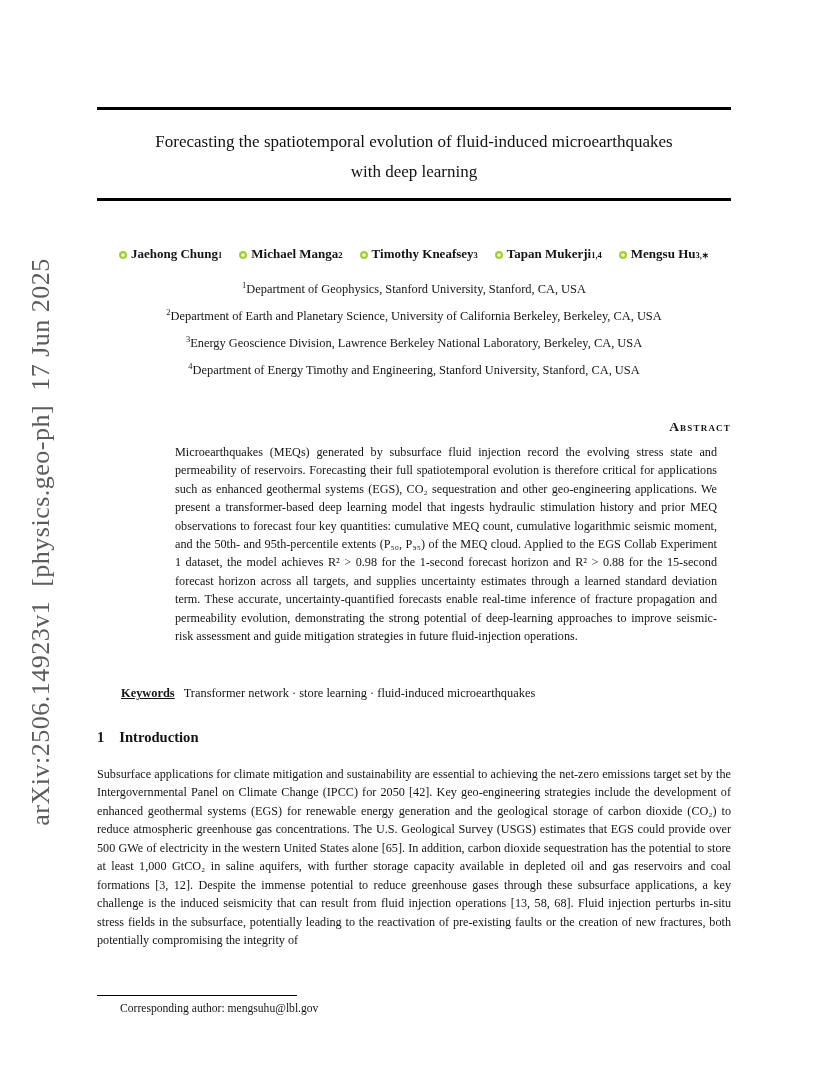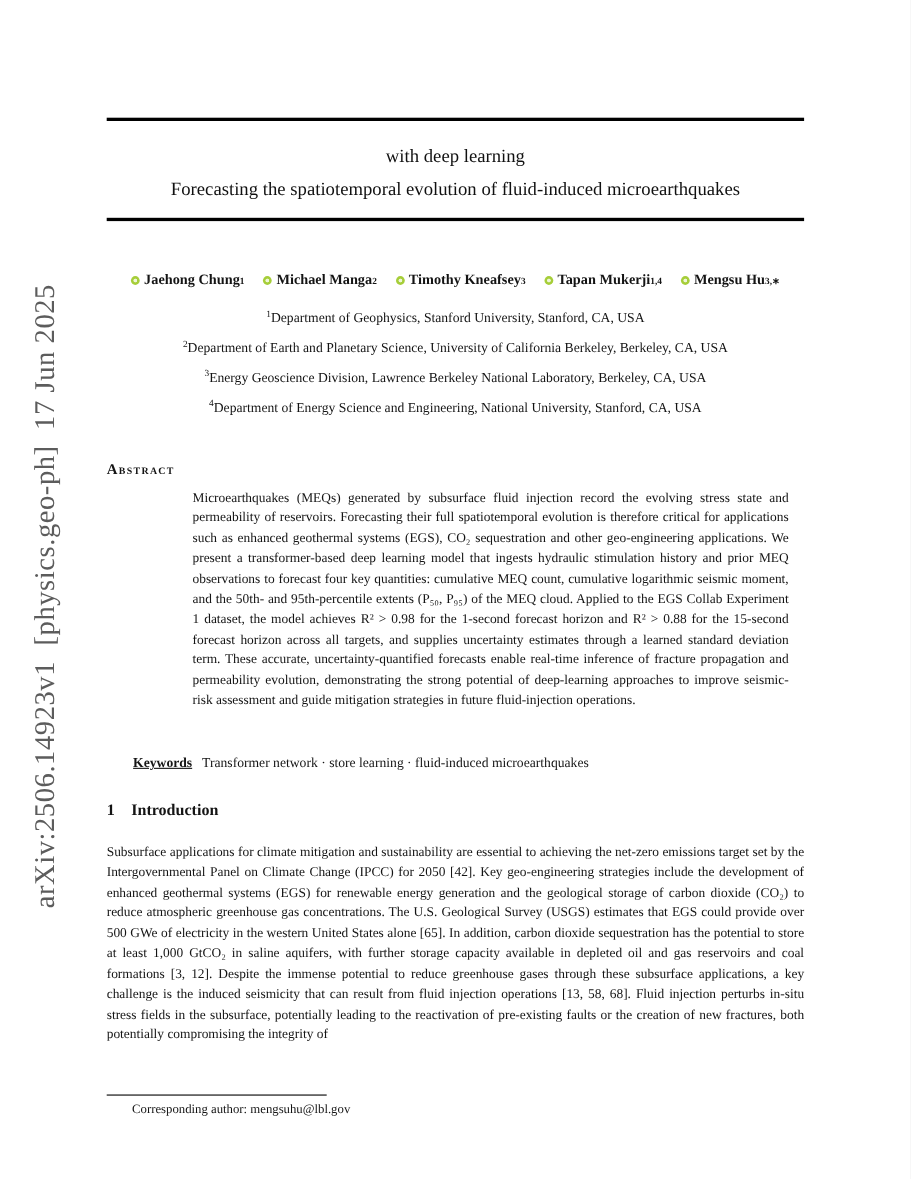--- a/index.html
+++ b/index.html
@@ -31,21 +31,21 @@
     display:inline-block; width:8px; height:8px; border-radius:50%;
     background:radial-gradient(circle at 50% 50%, #eef6d8 0 1.4px, #A6CE39 2px);
     margin-right:4px; align-self:center; margin-top:2px;
   }
   .author-sup, .affil sup, .author sup { font-size:8.5px; }
   .affils {
     position:absolute; top:274px; left:0; right:0;
     text-align:center; font-size:12.4px; line-height:23px;
   }
   .abs-head {
-    position:absolute; top:419px; left:0; right:0; text-align:left;
+    position:absolute; top:419px; left:0; right:0; text-align:right;
     font-variant:small-caps; font-weight:bold; font-size:13.5px; letter-spacing:1.2px;
   }
   .abs-text {
     position:absolute; top:443px; left:46px; width:542px;
     font-size:12.2px; line-height:18.4px; text-align:justify;margin-left:32px;
   }
   .keywords { position:absolute; top:686px; left:0; right:0; font-size:12.4px; }
   .kw-label { font-weight:bold; text-decoration:underline; margin-right:9px;margin-left:24px; }
   .sec-head { position:absolute; top:729px; left:0; font-size:14.6px; font-weight:bold; }
   .sec-num { margin-right:15px; }
@@ -62,22 +62,22 @@
 
 <div class="page">
 
   <div class="watermark">arXiv:2506.14923v1  [physics.geo-ph]  17 Jun 2025</div>
 
   <div class="content">
 
     <div class="rule rule-thick"></div>
 
     <div class="title">
+      <div>Forecasting the spatiotemporal evolution of fluid-induced microearthquakes</div>
       <div>with deep learning</div>
-      <div>Forecasting the spatiotemporal evolution of fluid-induced microearthquakes</div>
     </div>
 
     <div class="rule rule-mid"></div>
 
     <div class="authors">
 
         <span class="author">
           <span class="orcid"></span>
           <span>Jaehong Chung</span>
           <sup class="author-sup">1</sup>
@@ -109,21 +109,21 @@
       </div>
 
     <div class="affils">
 
         <div class="affil"><sup>1</sup><span>Department of Geophysics, Stanford University, Stanford, CA, USA</span></div>
 
         <div class="affil"><sup>2</sup><span>Department of Earth and Planetary Science, University of California Berkeley, Berkeley, CA, USA</span></div>
 
         <div class="affil"><sup>3</sup><span>Energy Geoscience Division, Lawrence Berkeley National Laboratory, Berkeley, CA, USA</span></div>
 
-        <div class="affil"><sup>4</sup><span>Department of Energy Science and Engineering, National University, Stanford, CA, USA</span></div>
+        <div class="affil"><sup>4</sup><span>Department of Energy Timothy and Engineering, Stanford University, Stanford, CA, USA</span></div>
       </div>
 
     <div class="abs-head">Abstract</div>
 
     <div class="abs-text">Microearthquakes (MEQs) generated by subsurface fluid injection record the evolving stress state and permeability of reservoirs. Forecasting their full spatiotemporal evolution is therefore critical for applications such as enhanced geothermal systems (EGS), CO₂ sequestration and other geo-engineering applications. We present a transformer-based deep learning model that ingests hydraulic stimulation history and prior MEQ observations to forecast four key quantities: cumulative MEQ count, cumulative logarithmic seismic moment, and the 50th- and 95th-percentile extents (P₅₀, P₉₅) of the MEQ cloud. Applied to the EGS Collab Experiment 1 dataset, the model achieves R² &gt; 0.98 for the 1-second forecast horizon and R² &gt; 0.88 for the 15-second forecast horizon across all targets, and supplies uncertainty estimates through a learned standard deviation term. These accurate, uncertainty-quantified forecasts enable real-time inference of fracture propagation and permeability evolution, demonstrating the strong potential of deep-learning approaches to improve seismic-risk assessment and guide mitigation strategies in future fluid-injection operations.</div>
 
     <div class="keywords">
       <span class="kw-label">Keywords</span><span class="kw-text">Transformer network · store learning · fluid-induced microearthquakes</span>
     </div>
 

